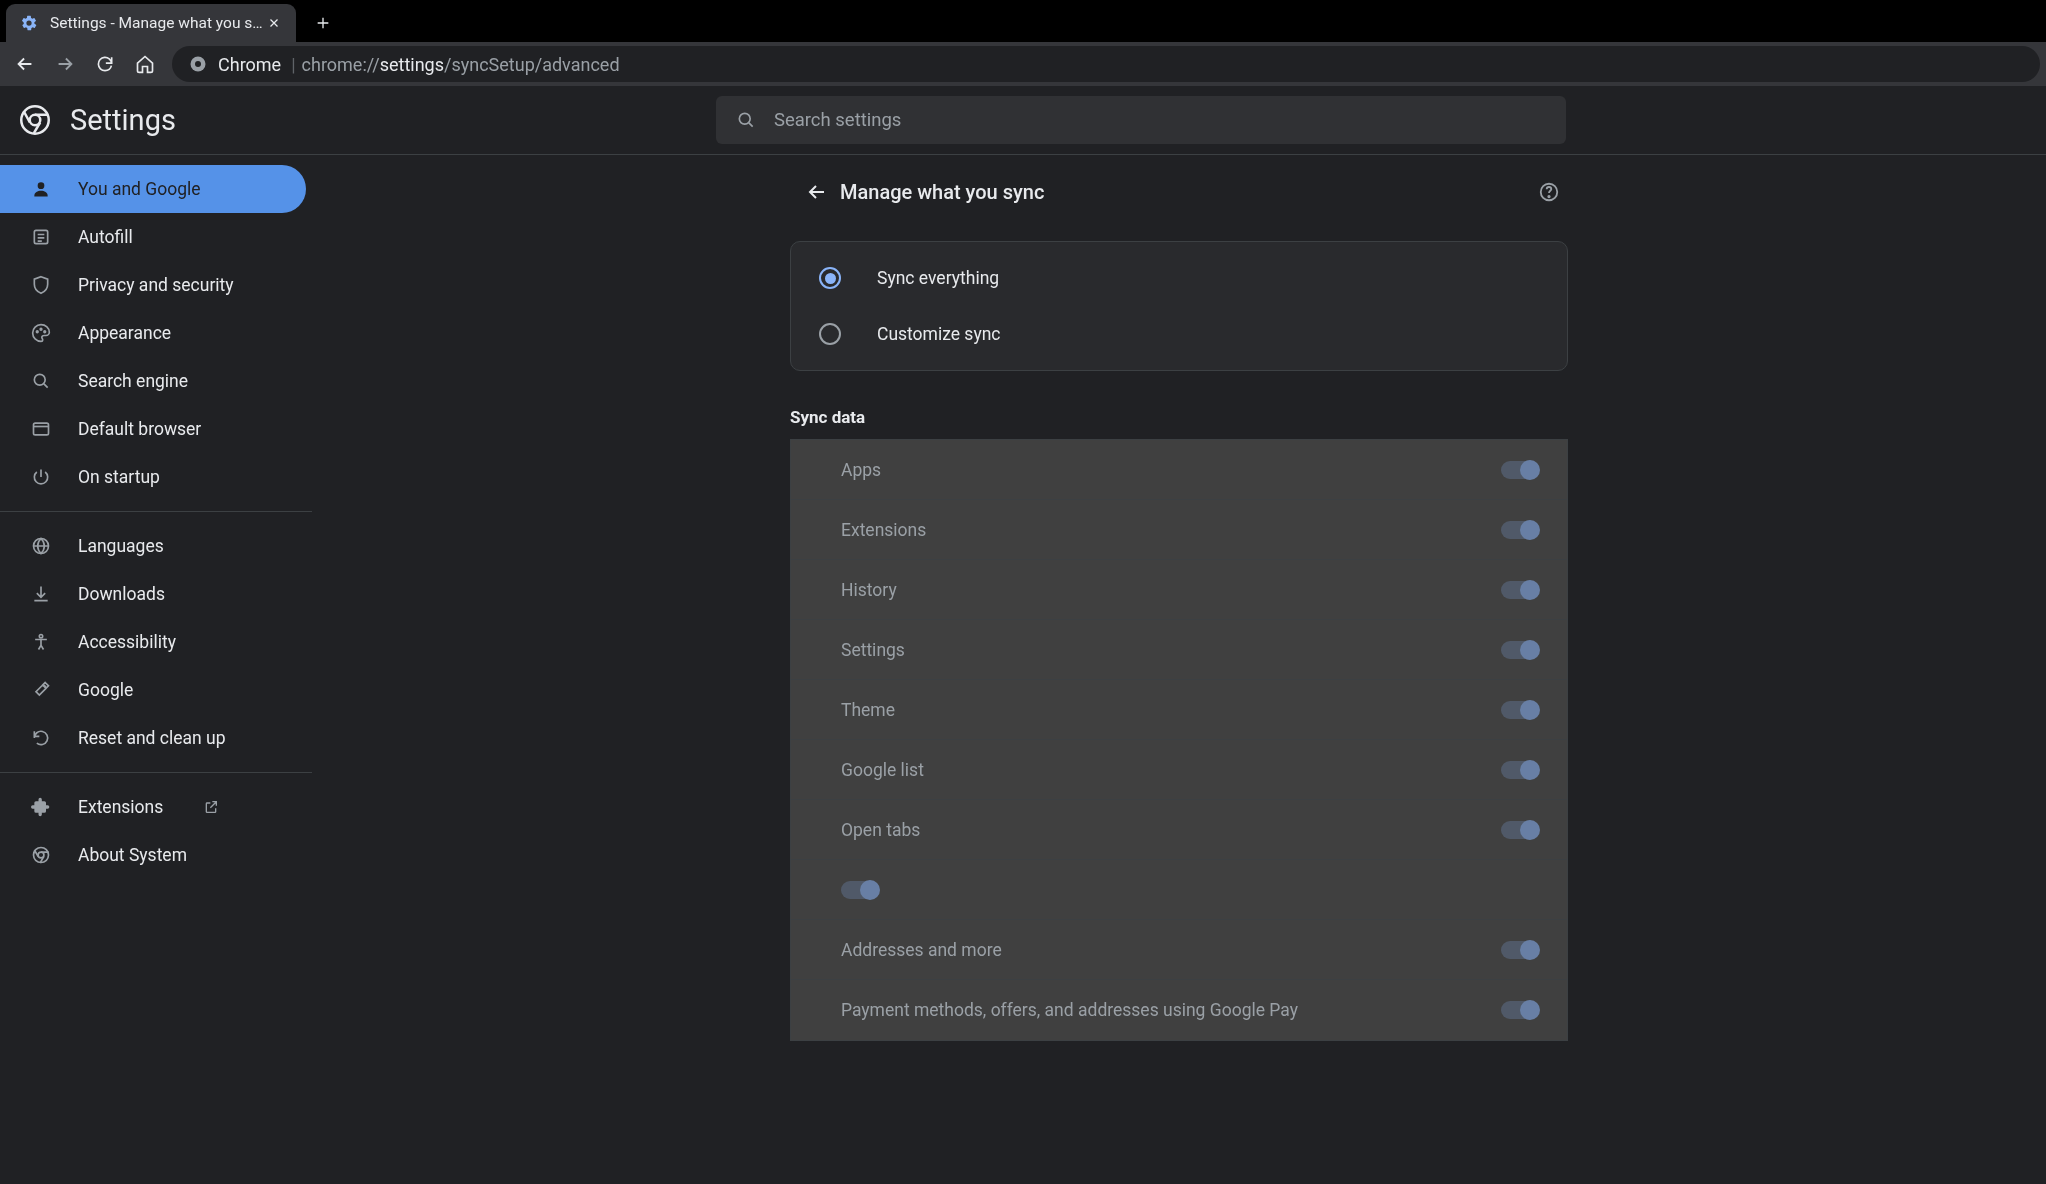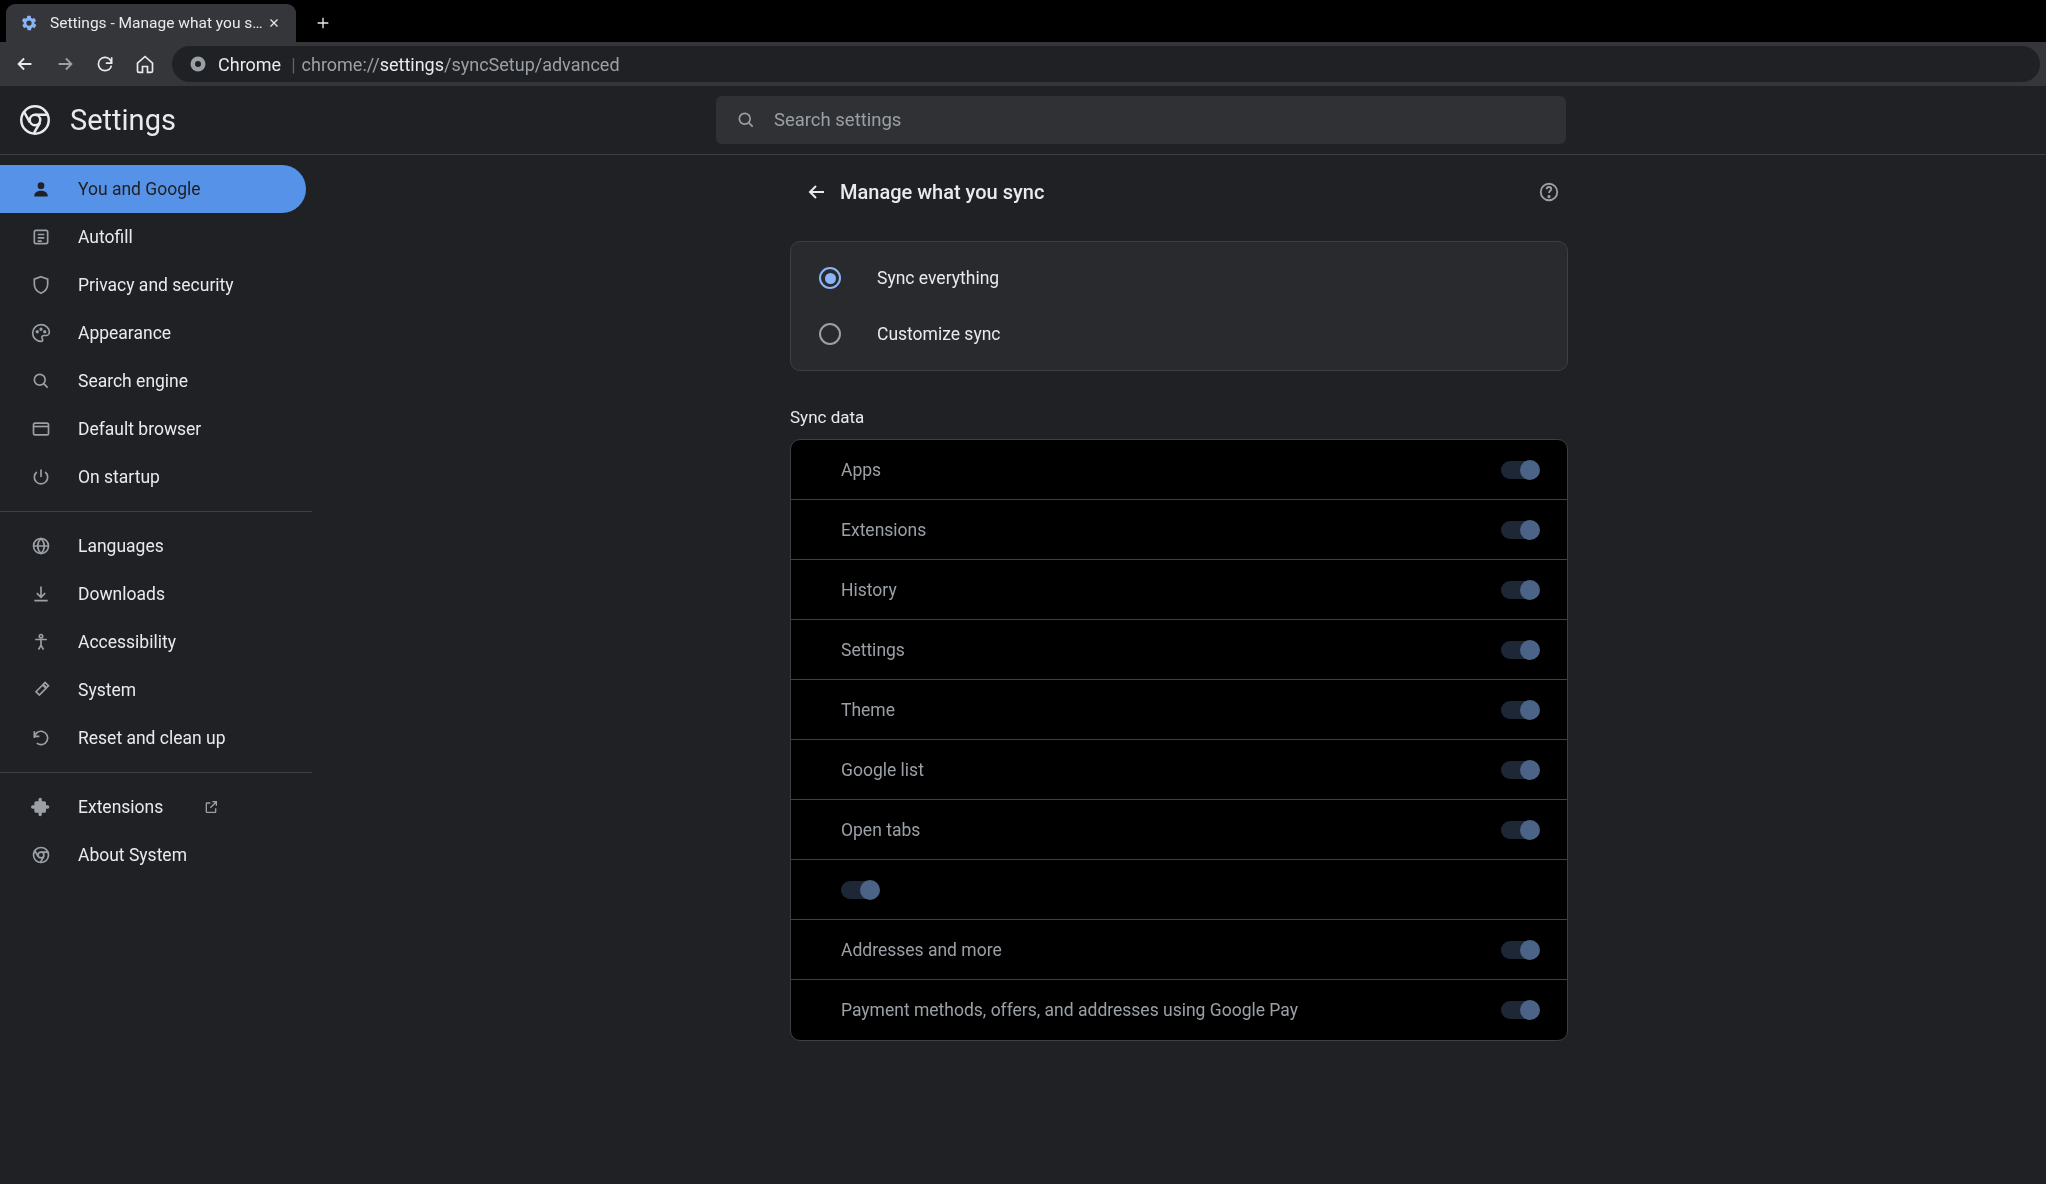--- a/index.html
+++ b/index.html
@@ -51,23 +51,23 @@
 .back-arrow { width: 42px; height: 42px; display: flex; align-items: center; justify-content: center; color: #e8eaed; }
 .panel-title { flex: 1; font-size: 20px; font-weight: 500; color: #e8eaed; margin-left: 2px; }
 .help-icon { width: 26px; height: 26px; display: flex; align-items: center; justify-content: center; color: #9aa0a6; }
 
 .radio-group { background: #292a2d; border: 1px solid #3c4043; border-radius: 10px; margin-top: 18px; padding: 8px 0; }
 .radio-row { height: 56px; display: flex; align-items: center; padding: 0 28px; cursor: pointer; gap: 36px; font-size: 17.5px; color: #e8eaed; }
 .radio-outer { width: 22px; height: 22px; border: 2.4px solid #9aa0a6; border-radius: 50%; display: flex; align-items: center; justify-content: center; }
 .radio-row.selected .radio-outer { border-color: #8ab4f8; }
 .radio-inner { width: 11px; height: 11px; background: #8ab4f8; border-radius: 50%; }
 
-.section-title { font-size: 17px; color: #e8eaed; margin-top: 36px; margin-bottom: 12px; font-weight: 400; }
-
-.toggle-card { background: #000000; border: 1px solid #3c4043; border-radius: 10px; }
+.section-title { font-size: 17px; color: #e8eaed; margin-top: 36px; margin-bottom: 12px; font-weight: 700; }
+
+.toggle-card { background: #404040; border: 1px solid #3c4043; border-radius: 0; }
 .toggle-row { height: 60px; display: flex; align-items: center; padding: 0 28px 0 50px; border-bottom: 1px solid #3c4043; }
 .toggle-row:last-child { border-bottom: none; }
 .toggle-label { flex: 1; font-size: 17.5px; color: #9aa0a6; }
 .toggle { width: 38px; height: 18px; background: #8ab4f866; border-radius: 9px; position: relative; }
 .toggle .knob { width: 20px; height: 20px; background: #8ab4f8; border-radius: 50%; position: absolute; right: -1px; top: -1px; }
 .toggle.disabled { opacity: 0.55; }
 
 svg { display: block; }
 </style>
 </head>
@@ -246,21 +246,21 @@
             </svg>
           </span>
         <span>Accessibility</span>
       </div>
       <div class="side-item">
         <span class="icon">
             <svg width="20" height="20" viewBox="0 0 24 24" fill="none" stroke="#9aa0a6" stroke-width="2">
               <path d="M14 6a4 4 0 0 1 4 4l-8 8-4-4 8-8zM17 3l4 4-3 3-4-4z"></path>
             </svg>
           </span>
-        <span>System</span>
+        <span>Google</span>
       </div>
       <div class="side-item">
         <span class="icon">
             <svg width="20" height="20" viewBox="0 0 24 24" fill="none" stroke="#9aa0a6" stroke-width="2">
               <path d="M4 12a8 8 0 1 1 3 6.2M4 4v6h6"></path>
             </svg>
           </span>
         <span>Reset and clean up</span>
       </div>
 

